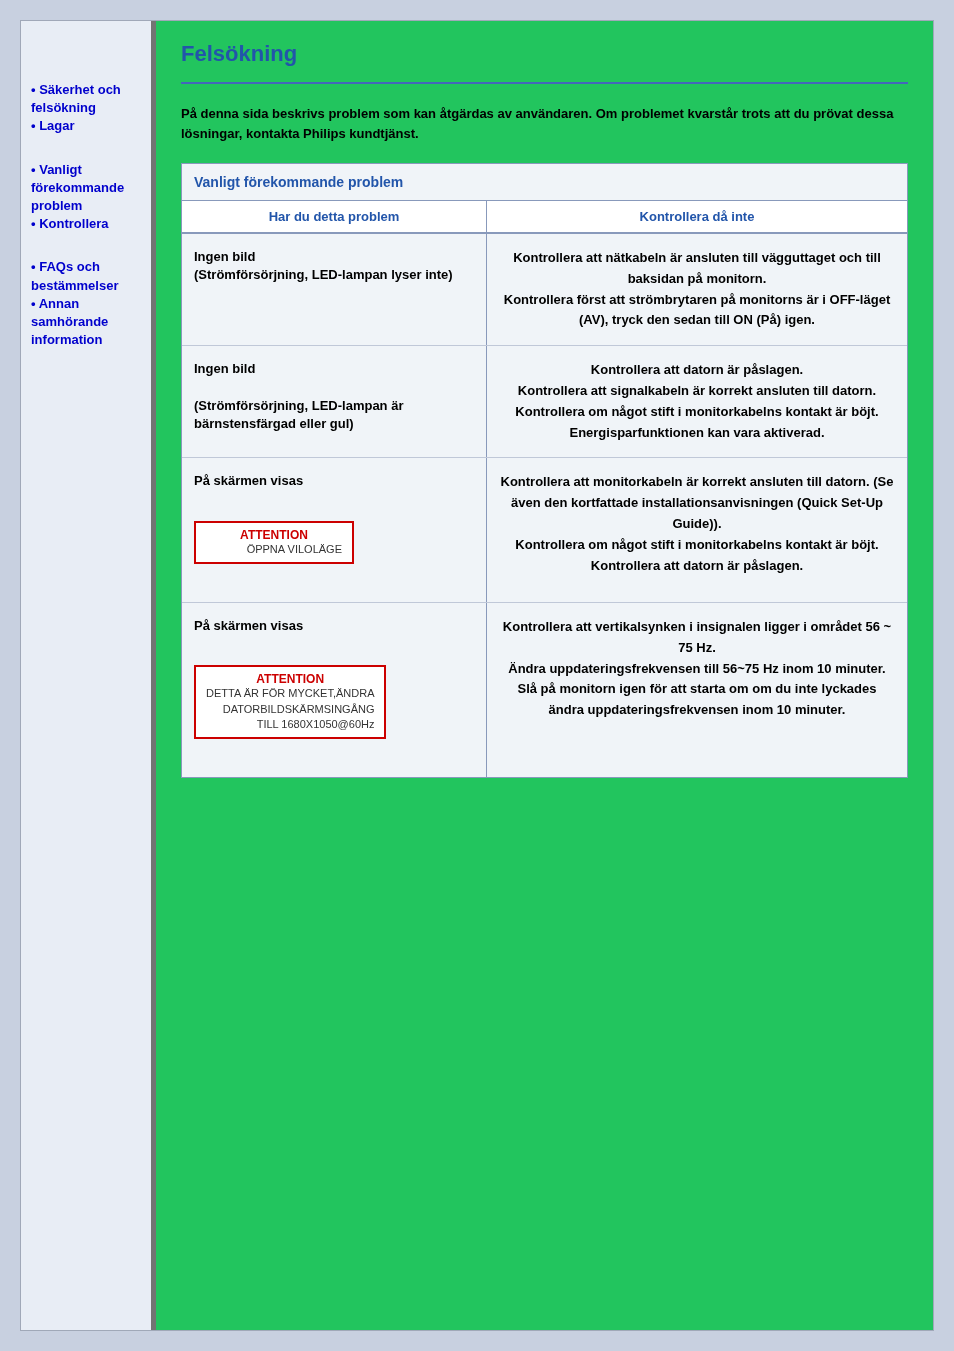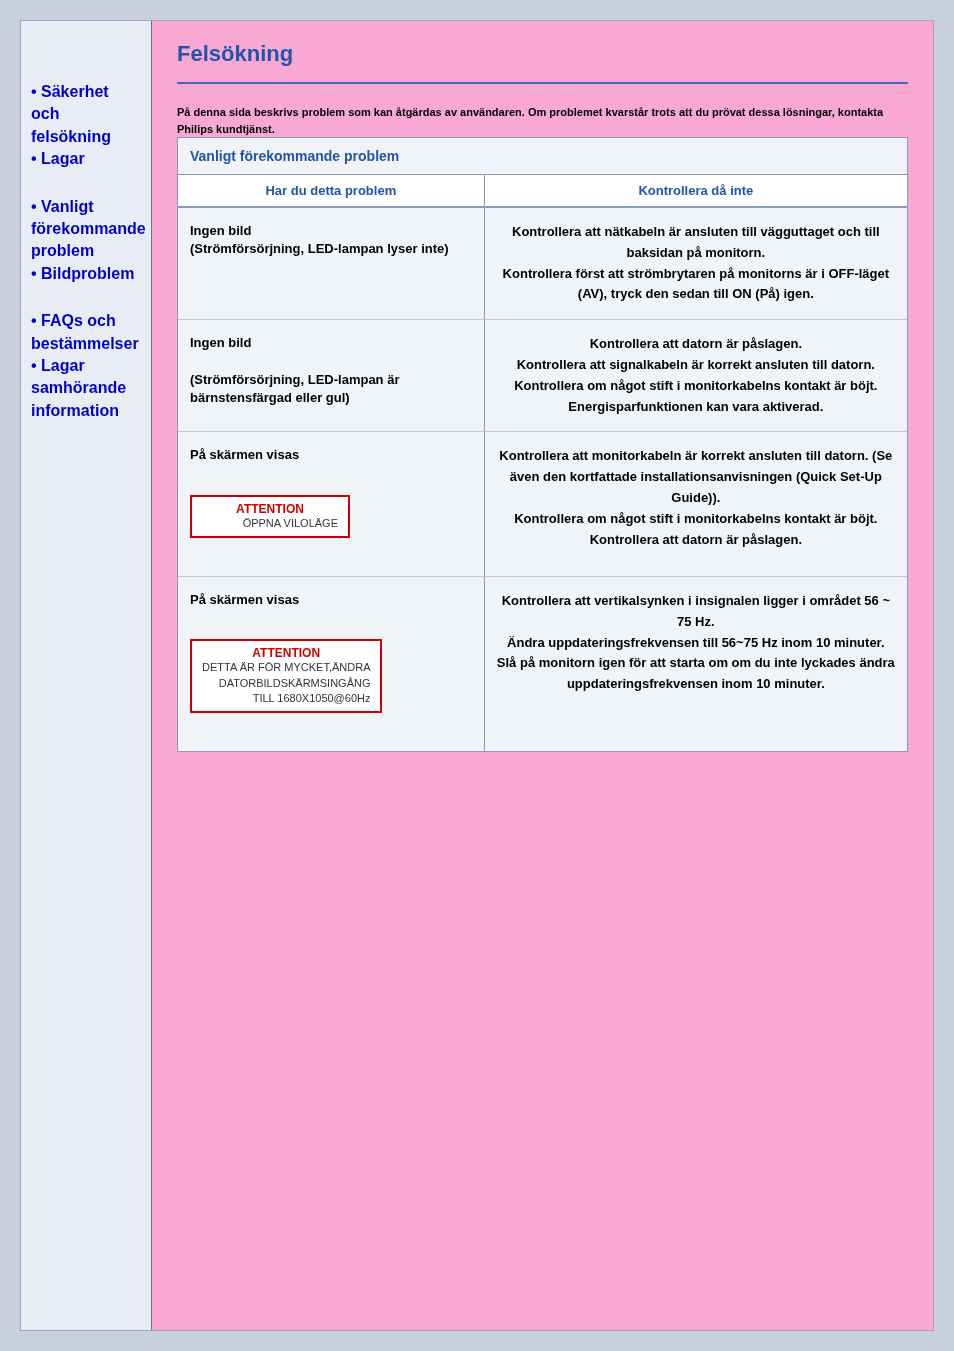--- a/index.html
+++ b/index.html
@@ -24,49 +24,50 @@
       width: 130px;
       min-width: 130px;
       padding: 60px 10px 20px 10px;
       background: #e8edf5;
     }
     .sidebar-group {
       margin-bottom: 10px;
     }
     .sidebar-link {
       color: #0000cc;
-      font-size: 16px;
+      font-size: 13px;
       font-weight: bold;
       text-decoration: none;
       display: block;
       line-height: 1.4;
     }
     .sidebar-link:before {
       content: '• ';
     }
     .main-content {
       flex: 1;
-      background: #f9a8d4;
-      border-left: 1px solid #737373;
+      background: #22c55e;
+      border-left: 5px solid #737373;
       padding: 20px 25px 39px 25px;
     }
     .page-title {
       font-size: 22px;
       font-weight: bold;
       color: #2255aa;
       margin-bottom: 15px;
     }
     .title-divider {
       border: none;
       border-top: 2px solid #4466bb;
       margin-bottom: 20px;
     }
     .intro-text {
-      font-size: 11px;
-      font-weight: bold;
+      font-size: 13px;
+      font-weight: bold;
+      margin-bottom: 20px;
       line-height: 1.5;
     }
     .problems-box {
       border: 1px solid #8899bb;
       background: #f0f4f8;
       padding: 0;
     }
     .problems-title {
       font-size: 14px;
       font-weight: bold;
@@ -153,26 +154,26 @@
 
 <div class="page-wrapper">
   <div class="sidebar">
     <div class="sidebar-group">
       <a class="sidebar-link" href="#">Säkerhet och felsökning</a>
       <a class="sidebar-link" href="#">Lagar</a>
     </div>
     <br>
     <div class="sidebar-group">
       <a class="sidebar-link" href="#">Vanligt förekommande problem</a>
-      <a class="sidebar-link" href="#">Bildproblem</a>
+      <a class="sidebar-link" href="#">Kontrollera</a>
     </div>
     <br>
     <div class="sidebar-group">
       <a class="sidebar-link" href="#">FAQs och bestämmelser</a>
-      <a class="sidebar-link" href="#">Lagar samhörande information</a>
+      <a class="sidebar-link" href="#">Annan samhörande information</a>
     </div>
   </div>
 
   <div class="main-content">
     <h1 class="page-title">Felsökning</h1>
     <hr class="title-divider">
 
     <p class="intro-text">På denna sida beskrivs problem som kan åtgärdas av användaren. Om problemet kvarstår trots att du prövat dessa lösningar, kontakta Philips kundtjänst.</p>
 
     <div class="problems-box">

